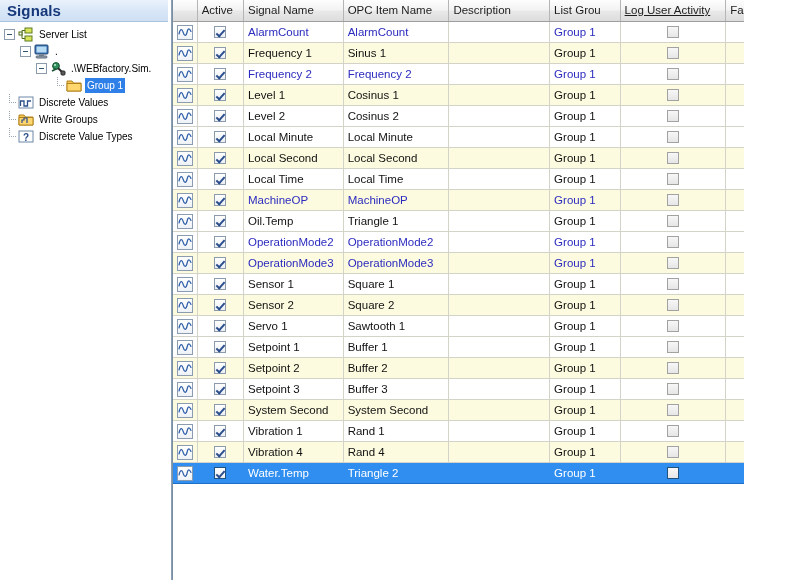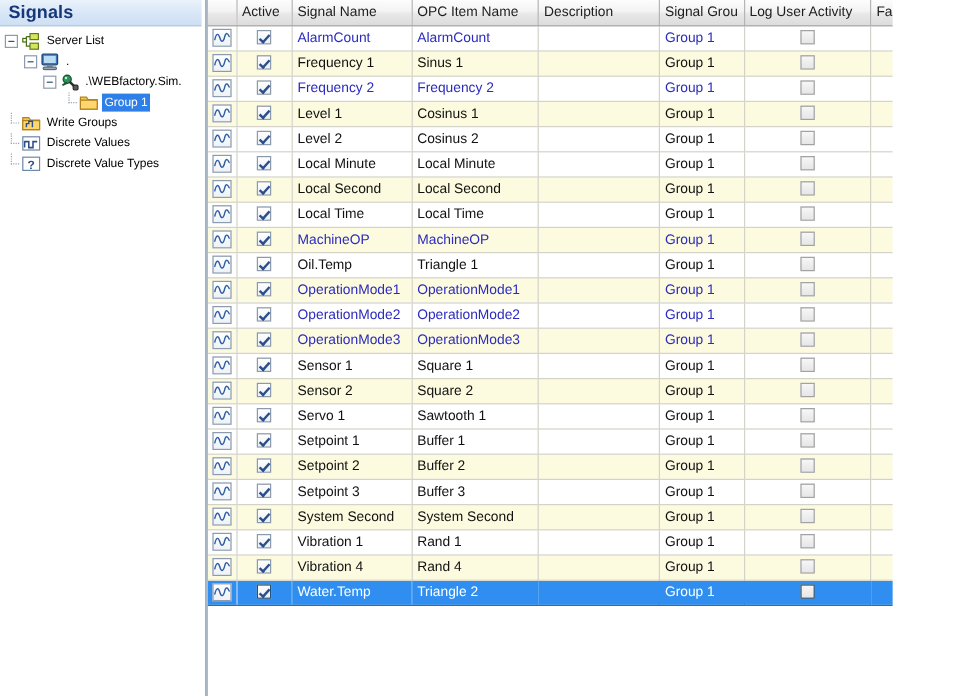--- a/index.html
+++ b/index.html
@@ -262,34 +262,34 @@
           <span class="ticon"><svg width="16" height="15" viewBox="0 0 16 15">
               <path d="M1 3 h5 l1.5 2 H15 v8 H1 Z" fill="#f4c650" stroke="#b2831c"></path>
               <path d="M1 5.5 H15 V13 H1 Z" fill="#ffd76e" stroke="#b2831c"></path>
             </svg></span>
           <span class="tlabel selected">Group 1</span>
         </div>
         <div class="tnode">
           <span class="indent" style="width: 4px;"></span>
           <span class="dotline"></span>
           <span class="ticon"><svg width="16" height="15" viewBox="0 0 16 15">
+              <rect x="1" y="2" width="14" height="11" fill="#ffffff" stroke="#6d87a8"></rect>
+              <path d="M2.5 11 V6 H6 V11 H9.5 V6 H13" stroke="#2c4f8a" fill="none" stroke-width="1.3"></path>
+            </svg></span>
+          <span class="tlabel">Discrete Values</span>
+        </div>
+        <div class="tnode">
+          <span class="indent" style="width: 4px;"></span>
+          <span class="dotline"></span>
+          <span class="ticon"><svg width="16" height="15" viewBox="0 0 16 15">
               <path d="M1 3 h5 l1.5 2 H15 v8 H1 Z" fill="#f4c650" stroke="#b2831c"></path>
               <path d="M1 5.5 H15 V13 H1 Z" fill="#ffd76e" stroke="#b2831c"></path>
               <path d="M4 11 v-3 h2 v-2 h3 v5" stroke="#2c4f8a" fill="none" stroke-width="1.2"></path>
             </svg></span>
           <span class="tlabel">Write Groups</span>
-        </div>
-        <div class="tnode">
-          <span class="indent" style="width: 4px;"></span>
-          <span class="dotline"></span>
-          <span class="ticon"><svg width="16" height="15" viewBox="0 0 16 15">
-              <rect x="1" y="2" width="14" height="11" fill="#ffffff" stroke="#6d87a8"></rect>
-              <path d="M2.5 11 V6 H6 V11 H9.5 V6 H13" stroke="#2c4f8a" fill="none" stroke-width="1.3"></path>
-            </svg></span>
-          <span class="tlabel">Discrete Values</span>
         </div>
         <div class="tnode">
           <span class="indent" style="width: 4px;"></span>
           <span class="dotline"></span>
           <span class="ticon"><svg width="16" height="15" viewBox="0 0 16 15">
               <rect x="1" y="2" width="14" height="11" fill="#ffffff" stroke="#6d87a8"></rect>
               <text x="8" y="11.5" font-size="10" font-family="Liberation Sans, sans-serif" fill="#2c4f8a" text-anchor="middle" font-weight="bold">?</text>
             </svg></span>
           <span class="tlabel">Discrete Value Types</span>
         </div>
@@ -300,22 +300,22 @@
 
   <div id="grid-wrap">
     <table class="grid">
       <thead>
         <tr id="header-row">
             <th class="h-icon" style="width: 24px;"></th>
             <th class="h-active" style="width: 46px;">Active</th>
             <th class="h-signal" style="width: 99px;">Signal Name</th>
             <th class="h-opc" style="width: 105px;">OPC Item Name</th>
             <th class="h-desc" style="width: 100px;">Description</th>
-            <th class="h-wgroup" style="width: 70px;">Signal Grou</th>
-            <th class="h-log" style="width: 105px;">Log User Activity</th>
+            <th class="h-wgroup" style="width: 70px;">List Grou</th>
+            <th class="h-log" style="width: 105px; text-decoration: underline;">Log User Activity</th>
             <th class="h-factor" style="width: 82px;">FactorX1</th>
           </tr>
       </thead>
       <tbody id="grid-body">
           <tr class="r-odd">
             <td class="c-icon"><span class="wave-ico"><svg width="14" height="13" viewBox="0 0 14 13">
                   <path d="M1 8 C2.2 2.5, 4 2.5, 5.2 6.5 C6.4 10.5, 8.2 10.5, 9.4 5 C10.4 1.5, 12 3, 13 5.5" stroke="#2f5fa8" stroke-width="1.2" fill="none" stroke-linecap="round"></path>
                 </svg></span></td>
             <td class="c-active"><span class="cb checked"></span></td>
             <td class="c-signal txt-blue">AlarmCount</td>
@@ -425,32 +425,20 @@
             <td class="c-icon"><span class="wave-ico"><svg width="14" height="13" viewBox="0 0 14 13">
                   <path d="M1 8 C2.2 2.5, 4 2.5, 5.2 6.5 C6.4 10.5, 8.2 10.5, 9.4 5 C10.4 1.5, 12 3, 13 5.5" stroke="#2f5fa8" stroke-width="1.2" fill="none" stroke-linecap="round"></path>
                 </svg></span></td>
             <td class="c-active"><span class="cb checked"></span></td>
             <td class="c-signal txt-black">Oil.Temp</td>
             <td class="c-opc txt-black">Triangle 1</td>
             <td class="c-desc"></td>
             <td class="c-wgroup txt-black">Group 1</td>
             <td class="c-log"><span class="cb empty"></span></td>
             <td class="c-factor txt-black">0</td>
-          </tr>
-          <tr class="r-even">
-            <td class="c-icon"><span class="wave-ico"><svg width="14" height="13" viewBox="0 0 14 13">
-                  <path d="M1 8 C2.2 2.5, 4 2.5, 5.2 6.5 C6.4 10.5, 8.2 10.5, 9.4 5 C10.4 1.5, 12 3, 13 5.5" stroke="#2f5fa8" stroke-width="1.2" fill="none" stroke-linecap="round"></path>
-                </svg></span></td>
-            <td class="c-active"><span class="cb checked"></span></td>
-            <td class="c-signal txt-blue">OperationMode1</td>
-            <td class="c-opc txt-blue">OperationMode1</td>
-            <td class="c-desc"></td>
-            <td class="c-wgroup txt-blue">Group 1</td>
-            <td class="c-log"><span class="cb empty"></span></td>
-            <td class="c-factor txt-blue">0</td>
           </tr>
           <tr class="r-odd">
             <td class="c-icon"><span class="wave-ico"><svg width="14" height="13" viewBox="0 0 14 13">
                   <path d="M1 8 C2.2 2.5, 4 2.5, 5.2 6.5 C6.4 10.5, 8.2 10.5, 9.4 5 C10.4 1.5, 12 3, 13 5.5" stroke="#2f5fa8" stroke-width="1.2" fill="none" stroke-linecap="round"></path>
                 </svg></span></td>
             <td class="c-active"><span class="cb checked"></span></td>
             <td class="c-signal txt-blue">OperationMode2</td>
             <td class="c-opc txt-blue">OperationMode2</td>
             <td class="c-desc"></td>
             <td class="c-wgroup txt-blue">Group 1</td>

